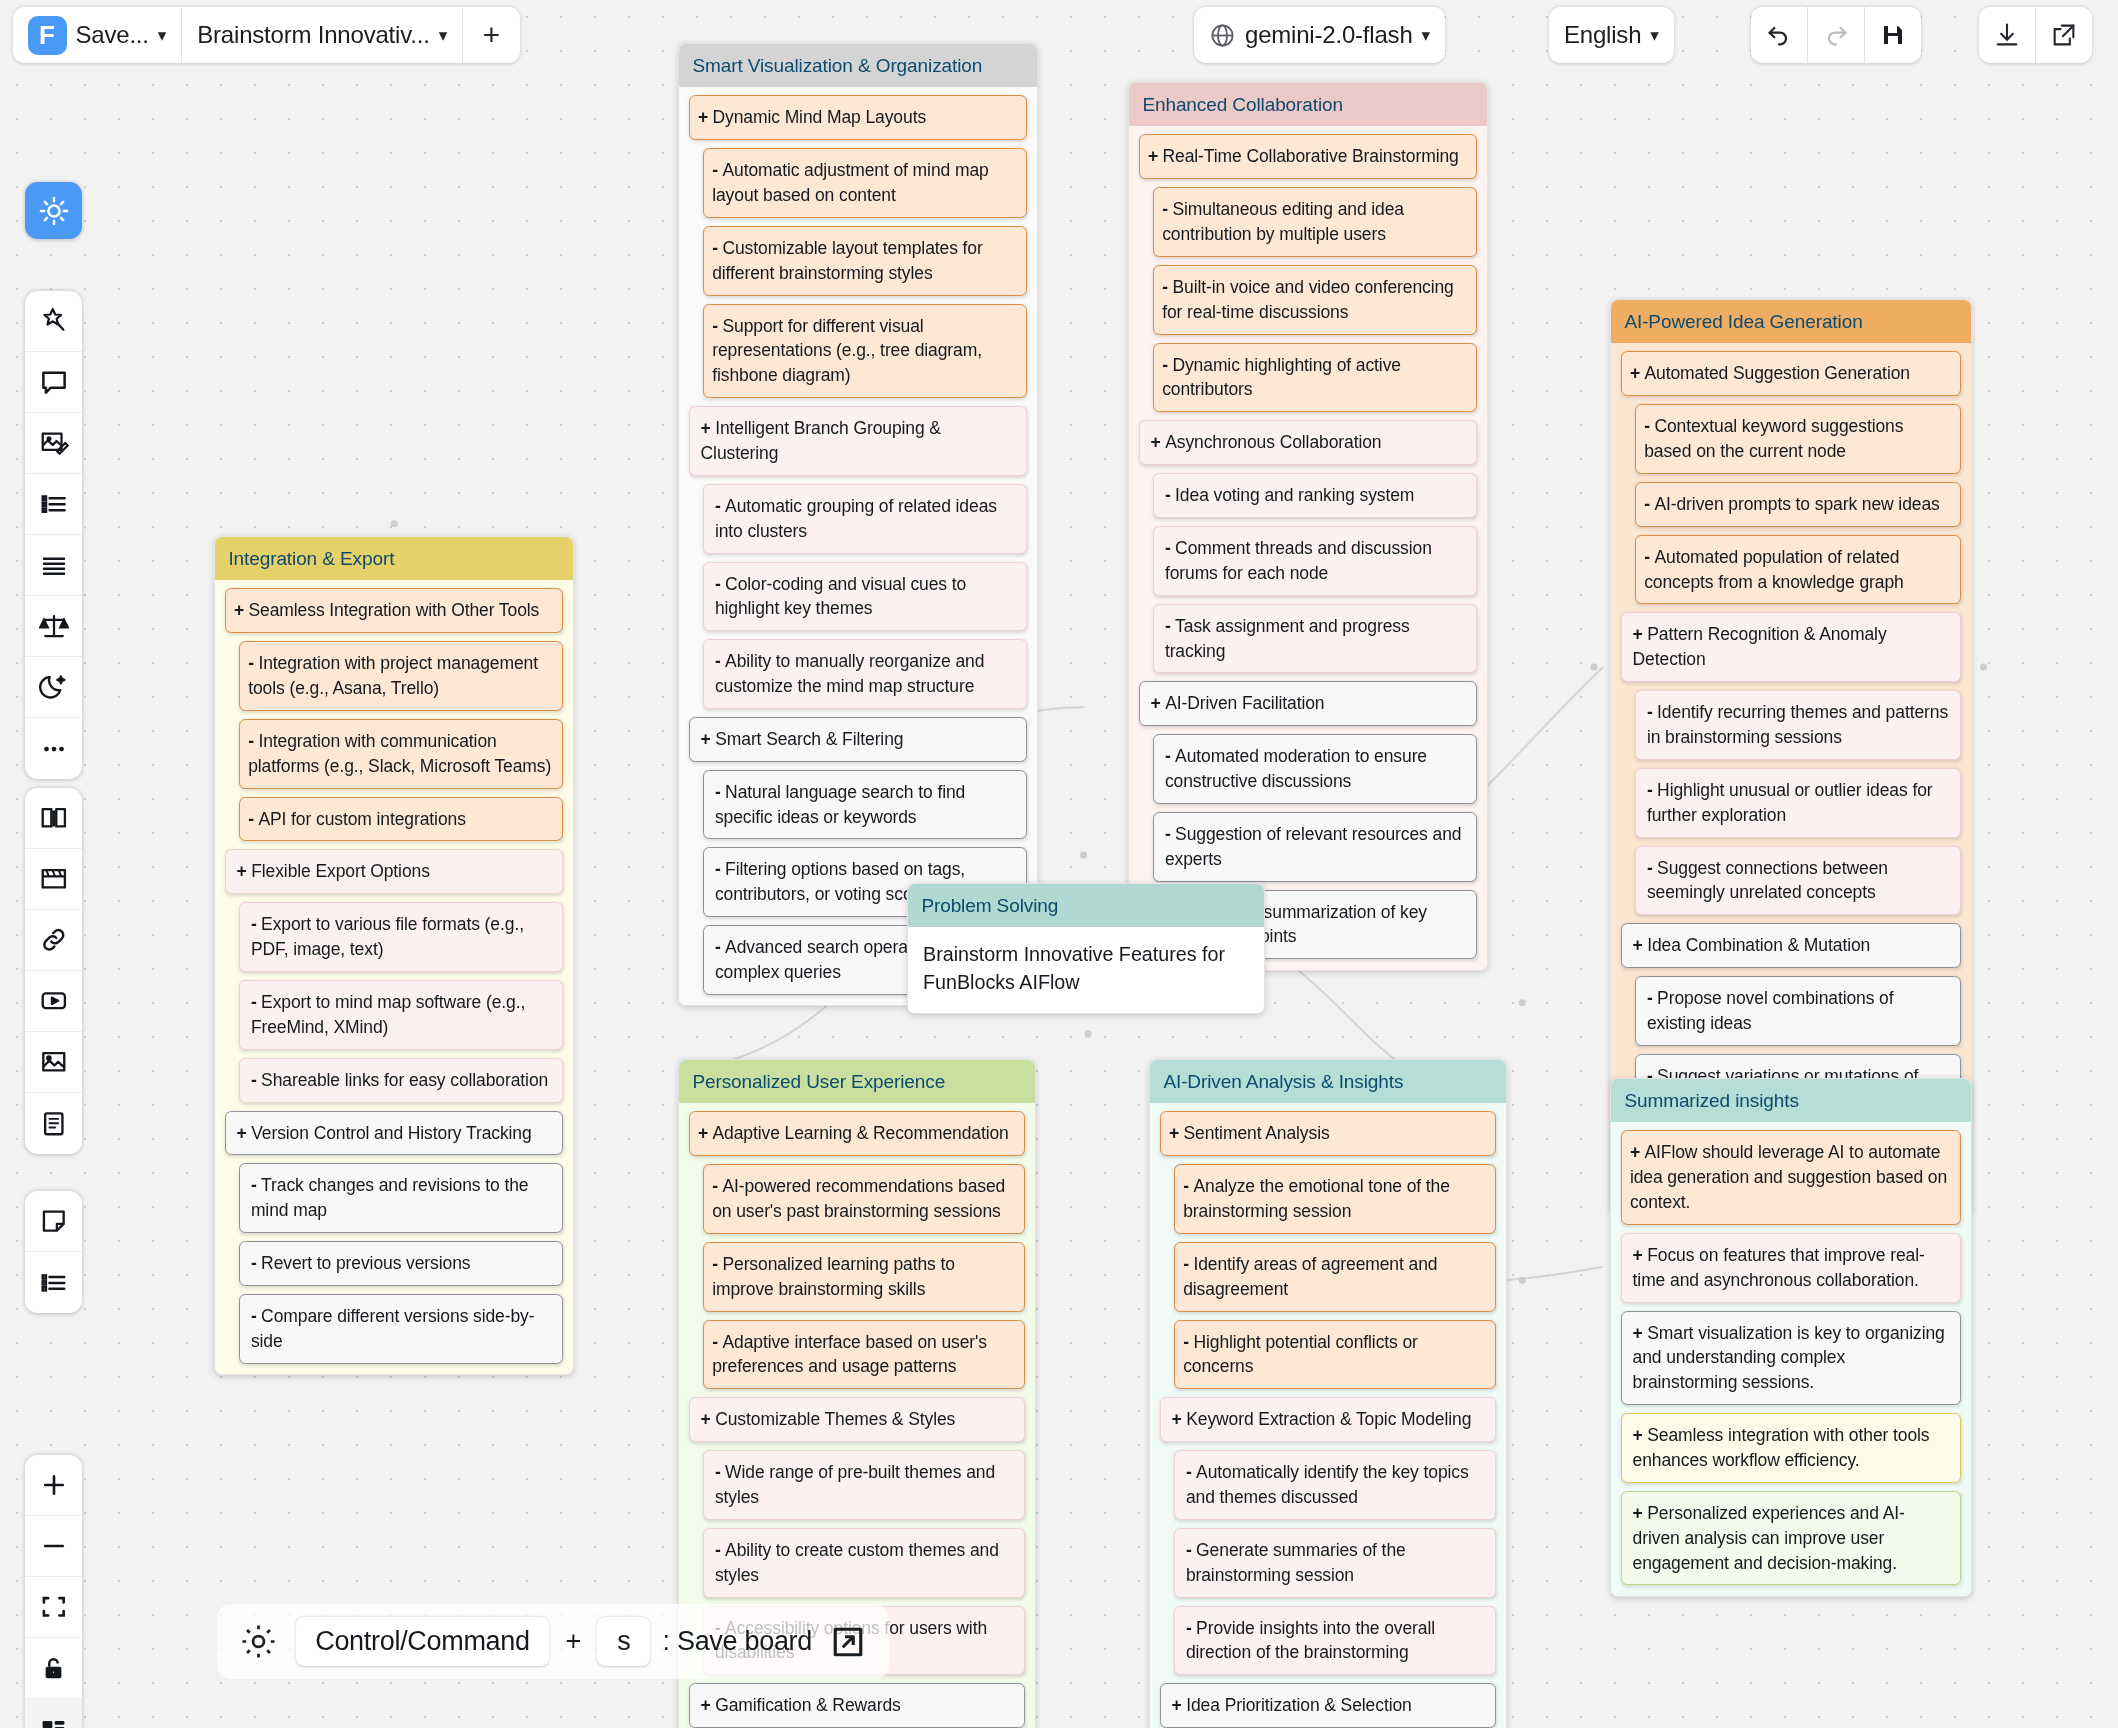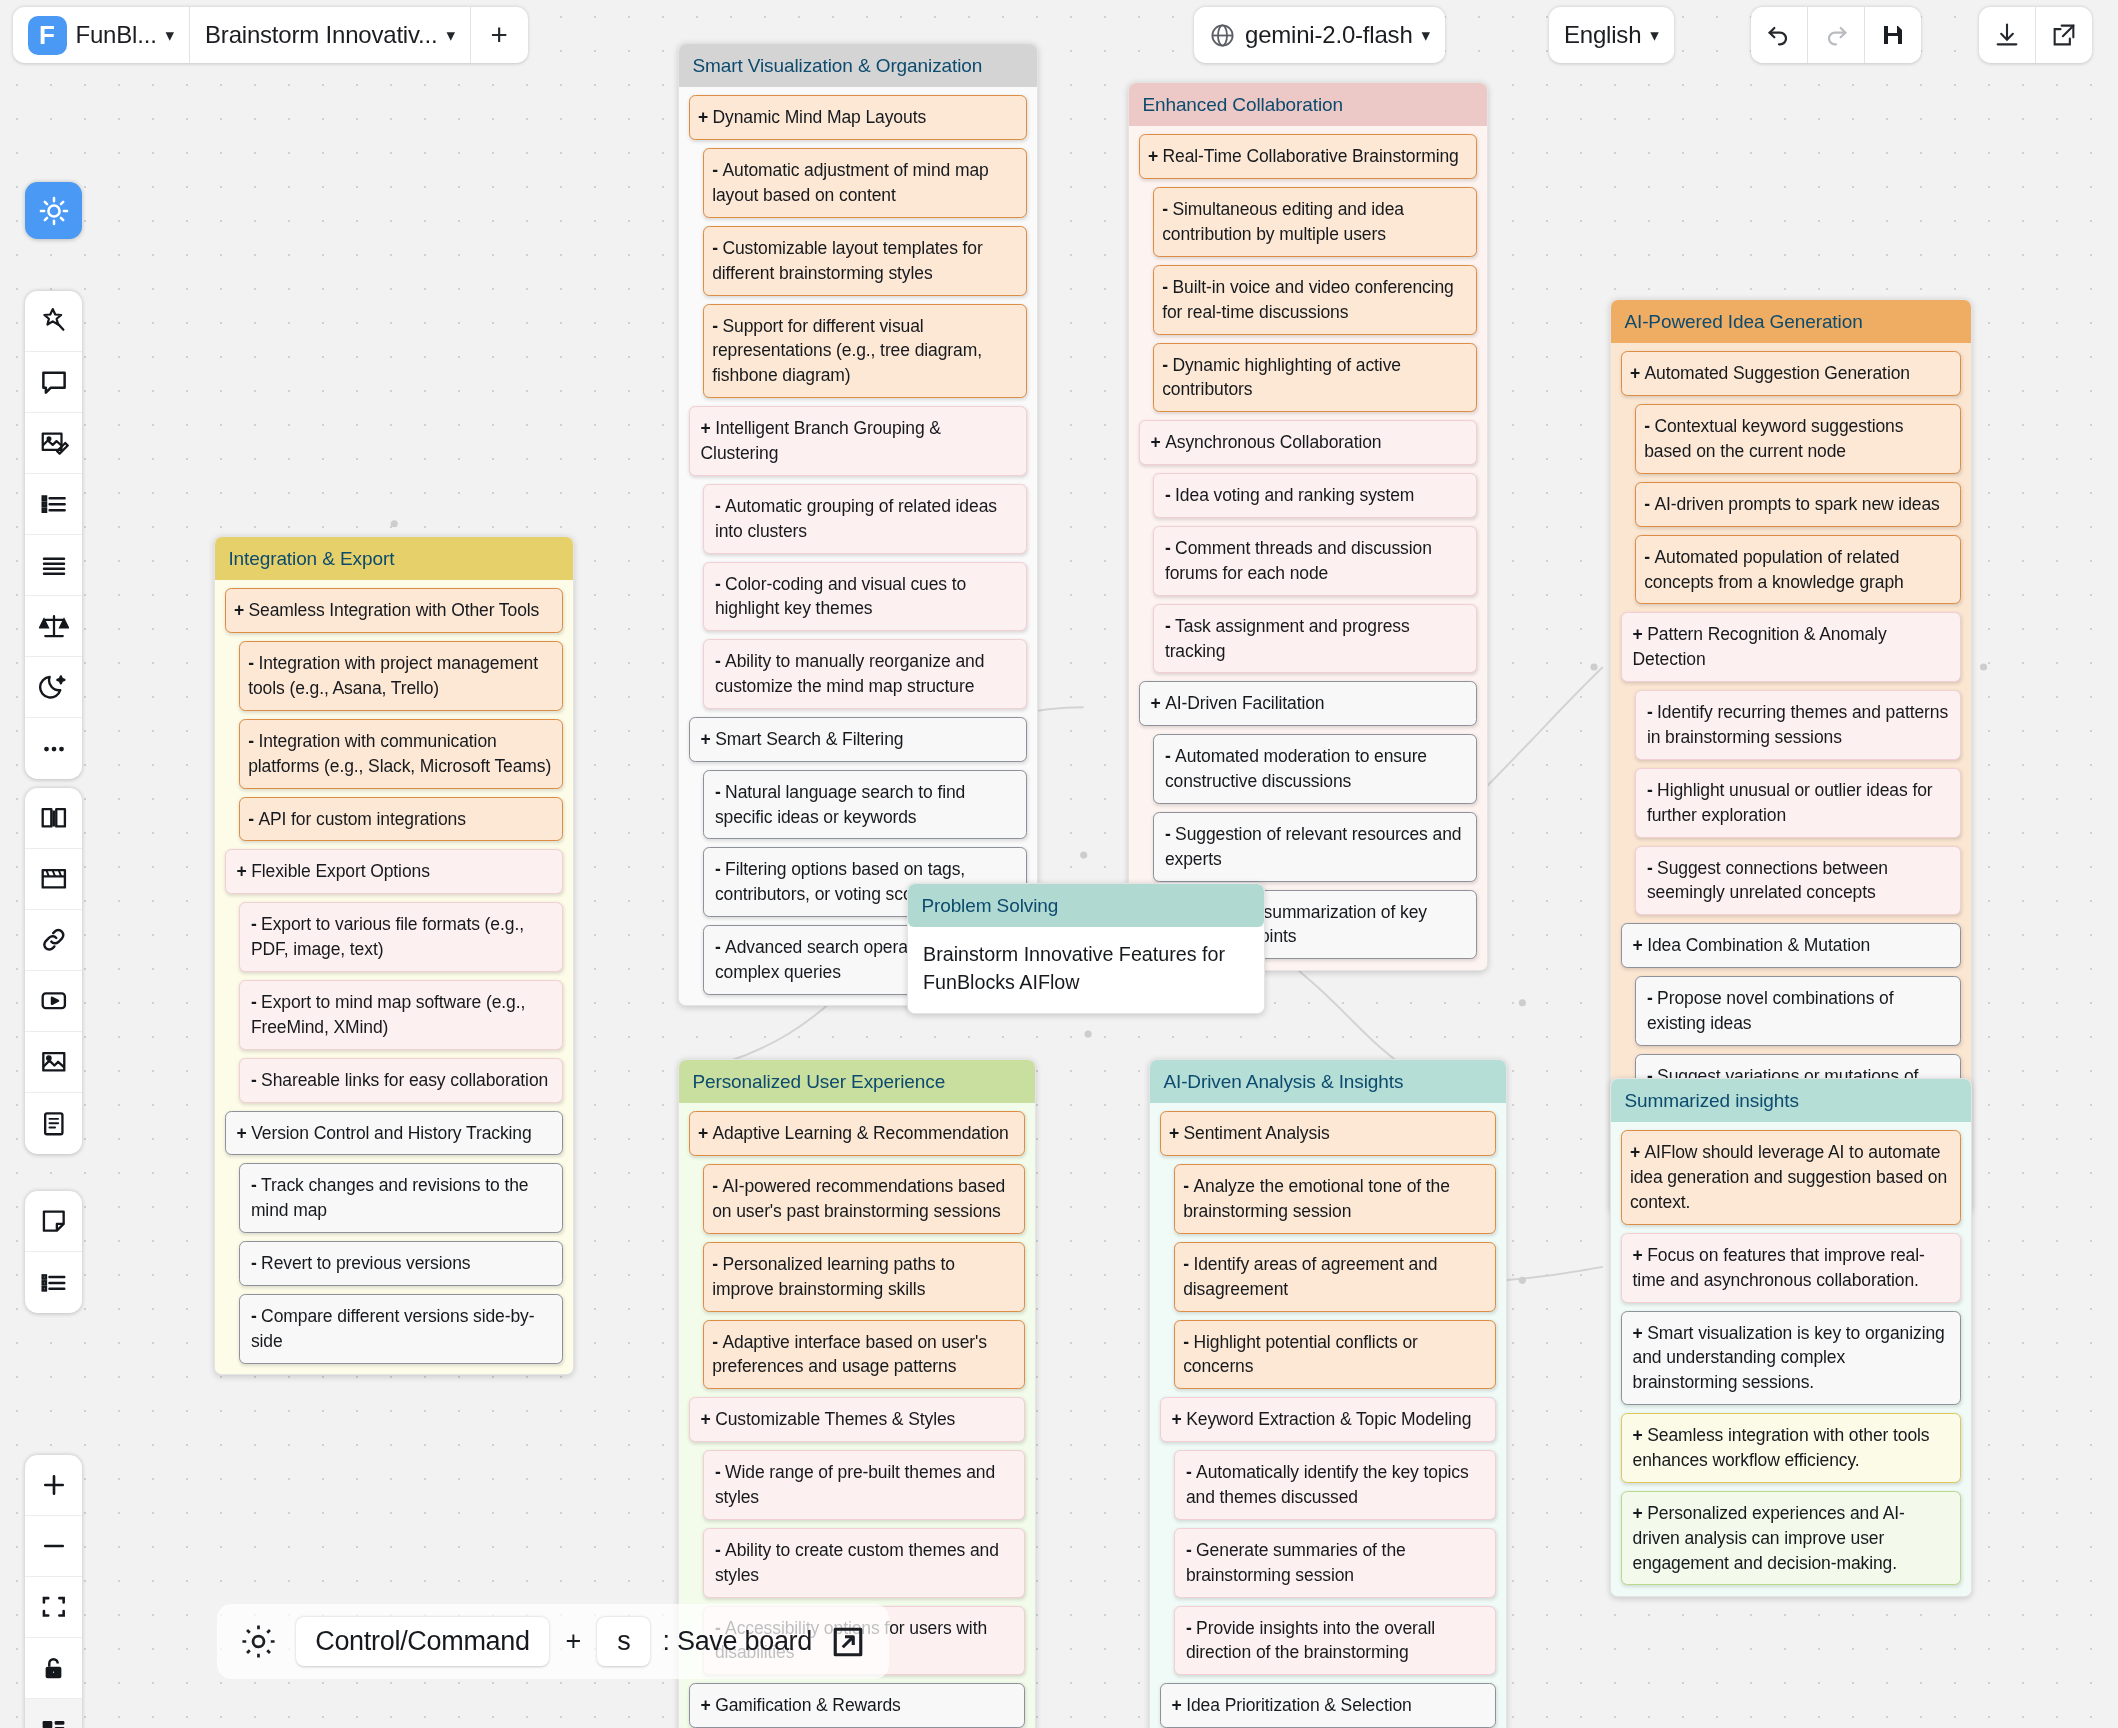--- a/index.html
+++ b/index.html
@@ -80,21 +80,21 @@
   .c-pink   { background: #fdf0f0; border: 0.9px solid #f2cfd2; }
   .c-gray   { background: #f8f8f8; border: 0.9px solid #8d9199; }
   .c-yellow { background: #fcfbe8; border: 0.9px solid #ddc95a; }
   .c-green  { background: #f4faeb; border: 0.9px solid #b9d98d; }
 
   .h-gray   { background: #d4d4d4; }
   .h-pink   { background: #ecc9c6; }
   .h-orange { background: #efad63; }
   .h-yellow { background: #e6d06a; }
   .h-green  { background: #c9dfa0; }
-  .h-teal   { background: #b0d9d2; border-radius: 6px; }
+  .h-teal   { background: #b0d9d2; }
   .h-teal2  { background: #b5ded7; }
 
   .b-gray   { background: #fafafa; }
   .b-pink   { background: #fdf3f1; }
   .b-orange { background: #fbe6d2; }
   .b-yellow { background: #fdfce9; }
   .b-green  { background: #f3fbea; }
   .b-teal   { background: #fff; }
   .b-teal2  { background: #f0fbf8; }
 
@@ -259,21 +259,21 @@
         <div class="item c-green"><span class="sign">+</span><span>Personalized experiences and AI-driven analysis can improve user engagement and decision-making.</span></div>
       </div>
   </div>
 </div>
 
 <div id="topbar">
 
   <div class="tb-group" style="left:12.5px;">
     <div class="tb-cell">
       <div class="logo-sq">F</div>
-      <span class="tb-label">FunBl...</span>
+      <span class="tb-label">Save...</span>
       <span class="caret">▾</span>
     </div>
     <div class="tb-div"></div>
     <div class="tb-cell">
       <span class="tb-label">Brainstorm Innovativ...</span>
       <span class="caret">▾</span>
     </div>
     <div class="tb-div"></div>
     <div class="tb-cell plus-btn">+</div>
   </div>

